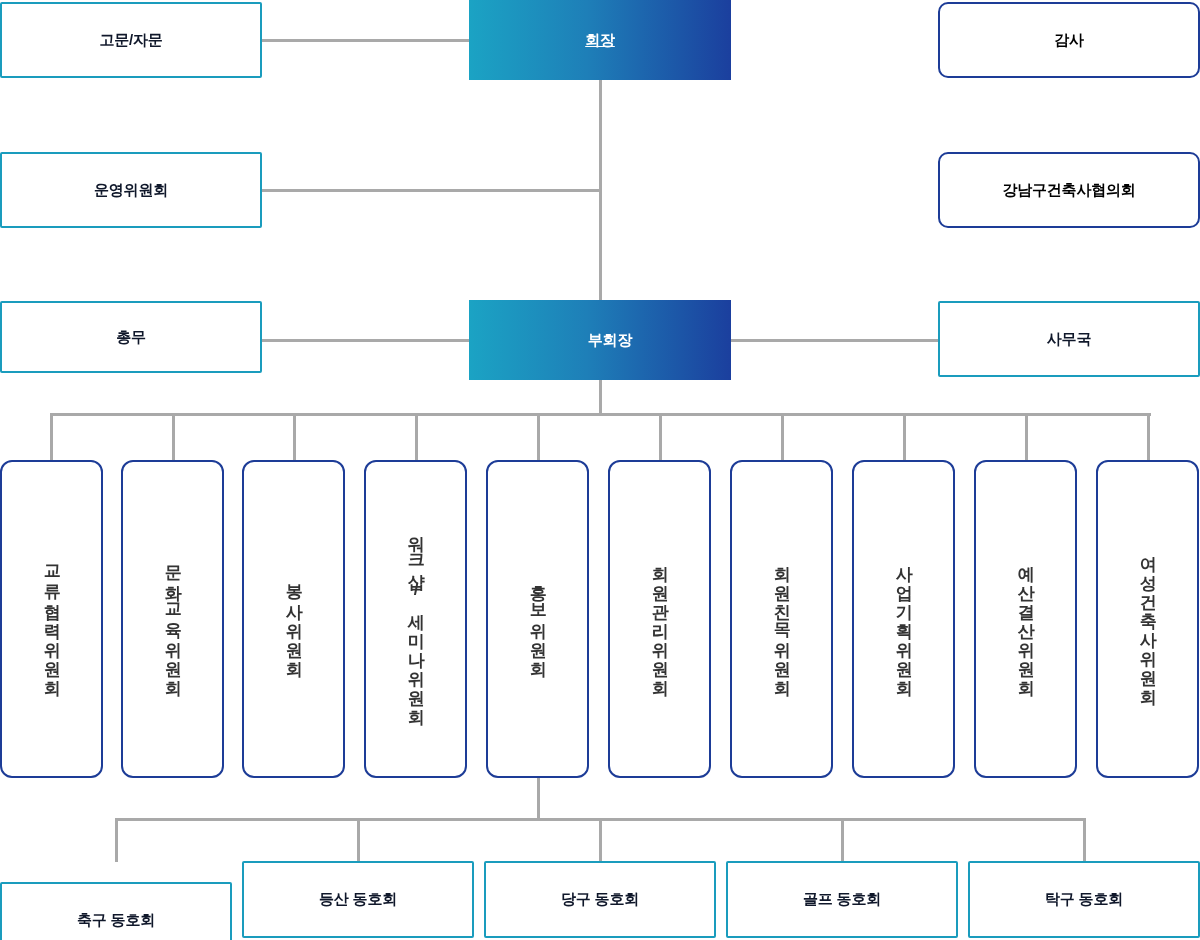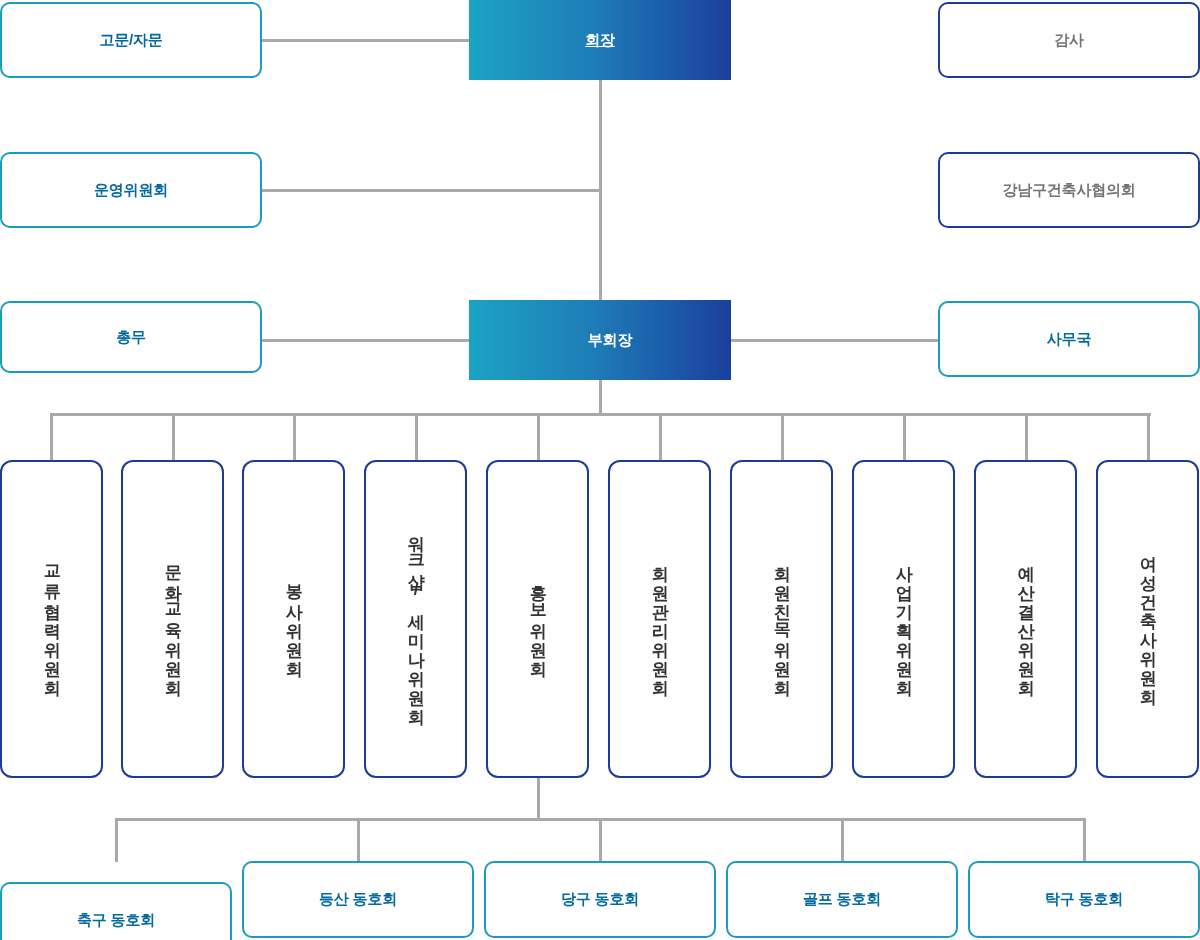--- a/index.html
+++ b/index.html
@@ -34,32 +34,32 @@
     display: flex;
     align-items: center;
     justify-content: center;
     text-align: center;
     background: #ffffff;
   }
 
   
   .node.cyan {
     border: 2px solid #1a9cbd;
-    border-radius: 10px;
-    color: #0369a1;
+    border-radius: 2px;
+    color: #0f172a;
     font-size: 15px;
     font-weight: bold;
     letter-spacing: -0.2px;
   }
 
   
   .node.navy {
     border: 2px solid #1d3c97;
     border-radius: 10px;
-    color: #737373;
+    color: #000000;
     font-size: 15px;
     font-weight: bold;
     letter-spacing: -0.2px;
   }
 
   
   .node.grad {
     border: 0;
     border-radius: 0;
     background: linear-gradient(90deg, #1ba3c4 0%, #1e7fb8 45%, #1b3f9e 100%);

